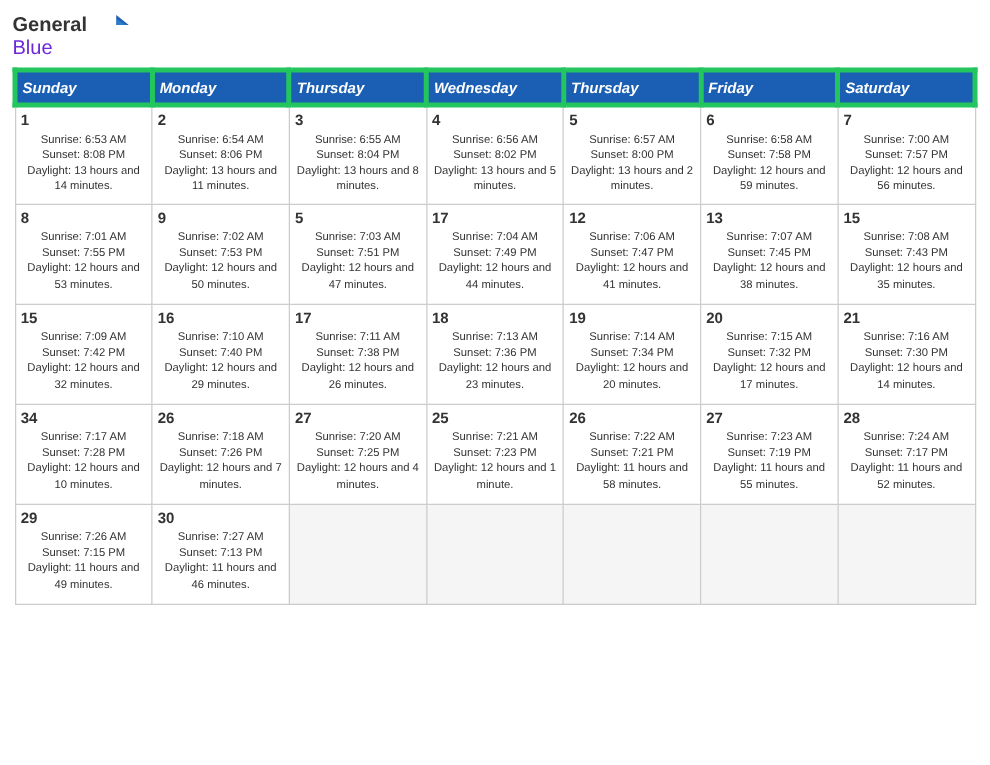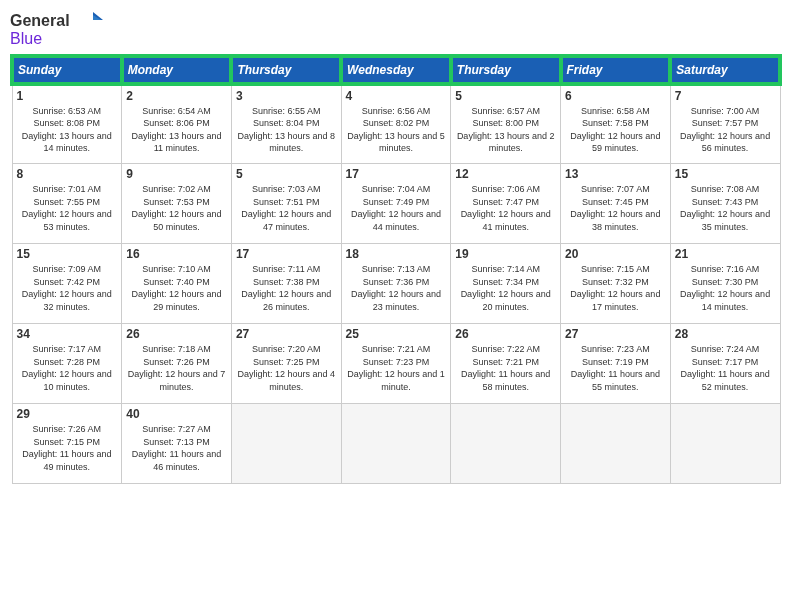--- a/index.html
+++ b/index.html
@@ -227,21 +227,21 @@
           <span class="day-num">28</span>
           <div class="day-info">Sunrise: 7:24 AM<br>Sunset: 7:17 PM<br>Daylight: 11 hours and 52 minutes.</div>
         </td>
       </tr>
       <tr>
         <td>
           <span class="day-num">29</span>
           <div class="day-info">Sunrise: 7:26 AM<br>Sunset: 7:15 PM<br>Daylight: 11 hours and 49 minutes.</div>
         </td>
         <td>
-          <span class="day-num">40</span>
+          <span class="day-num">30</span>
           <div class="day-info">Sunrise: 7:27 AM<br>Sunset: 7:13 PM<br>Daylight: 11 hours and 46 minutes.</div>
         </td>
         <td class="empty"></td>
         <td class="empty"></td>
         <td class="empty"></td>
         <td class="empty"></td>
         <td class="empty"></td>
       </tr>
     </tbody>
 </table>

